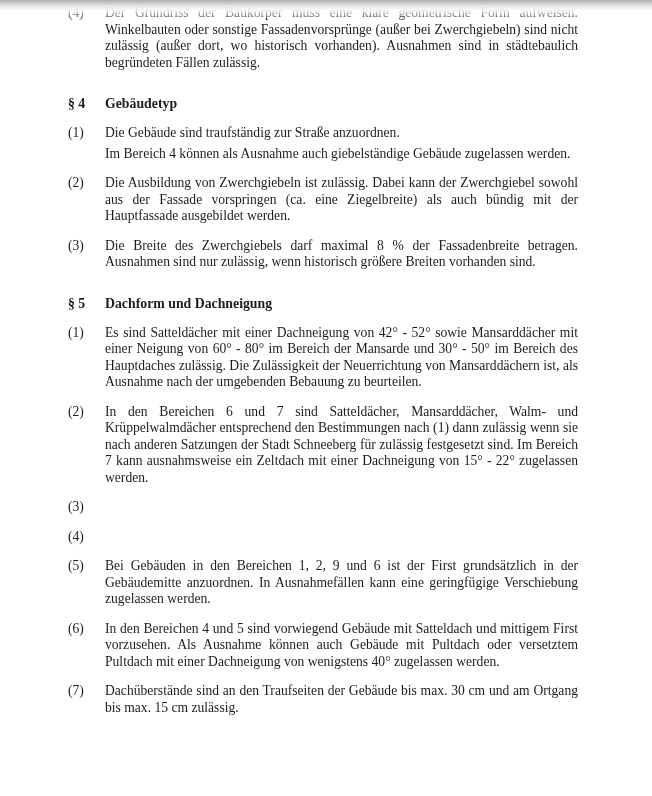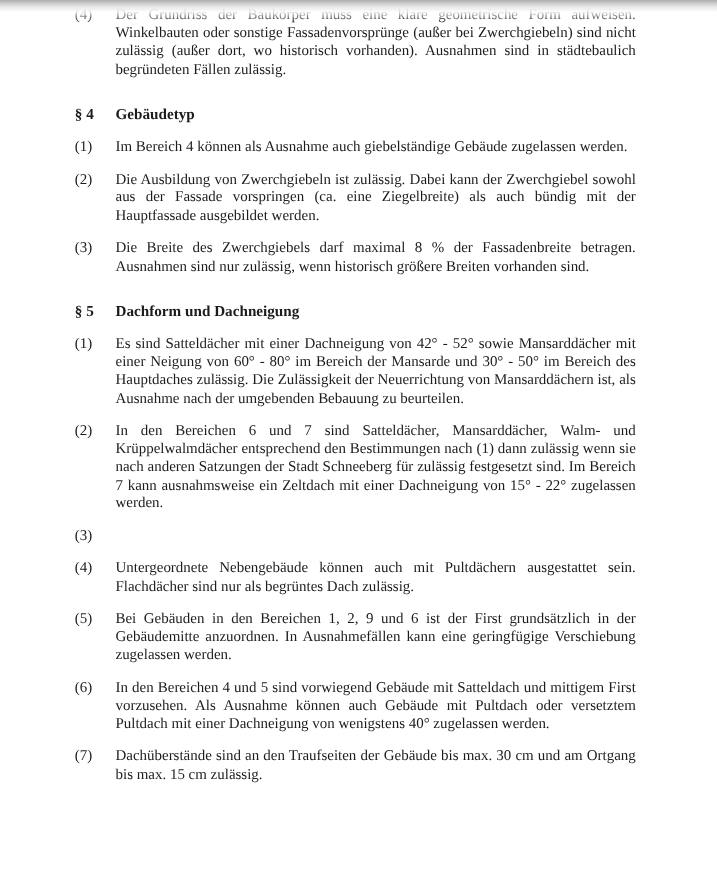--- a/index.html
+++ b/index.html
@@ -30,21 +30,21 @@
     flex: 0 0 37px;
     font-size: 13.6px;
     line-height: 16.5px;
   }
   .text {
     flex: 1;
     font-size: 13.6px;
     line-height: 16.5px;
     text-align: justify;
   }
-  .text p + p { margin-top: 16px; }
+  .text p + p { margin-top: 4px; }
   .item { margin-top: 13px; }
   .content > .item:first-child { margin-top: 0; }
   .section-head { margin-top: 24px; margin-bottom: 12px; }
   .section-head .num,
   .section-head .title {
     font-weight: bold;
     font-size: 13.8px;
     line-height: 17px;
     text-align: left;
   }
@@ -65,20 +65,21 @@
     </div>
 
     <div class="row section-head">
       <div class="num">§ 4</div>
       <div class="text title">Gebäudetyp</div>
     </div>
 
     <div class="row item">
       <div class="num">(1)</div>
       <div class="text">
+        <p>Die Gebäude sind traufständig zur Straße anzuordnen.</p>
         <p>Im Bereich 4 können als Ausnahme auch giebelständige Gebäude zugelassen werden.</p>
       </div>
     </div>
 
     <div class="row item">
       <div class="num">(2)</div>
       <div class="text">
         <p>Die Ausbildung von Zwerchgiebeln ist zulässig. Dabei kann der Zwerchgiebel sowohl aus der Fassade vorspringen (ca. eine Ziegelbreite) als auch bündig mit der Hauptfassade ausgebildet werden.</p>
       </div>
     </div>
@@ -111,21 +112,20 @@
 
     <div class="row item">
       <div class="num">(3)</div>
       <div class="text">
       </div>
     </div>
 
     <div class="row item">
       <div class="num">(4)</div>
       <div class="text">
-        <p>Untergeordnete Nebengebäude können auch mit Pultdächern ausgestattet sein. Flachdächer sind nur als begrüntes Dach zulässig.</p>
       </div>
     </div>
 
     <div class="row item">
       <div class="num">(5)</div>
       <div class="text">
         <p>Bei Gebäuden in den Bereichen 1, 2, 9 und 6 ist der First grundsätzlich in der Gebäudemitte anzuordnen. In Ausnahmefällen kann eine geringfügige Verschiebung zugelassen werden.</p>
       </div>
     </div>
 

